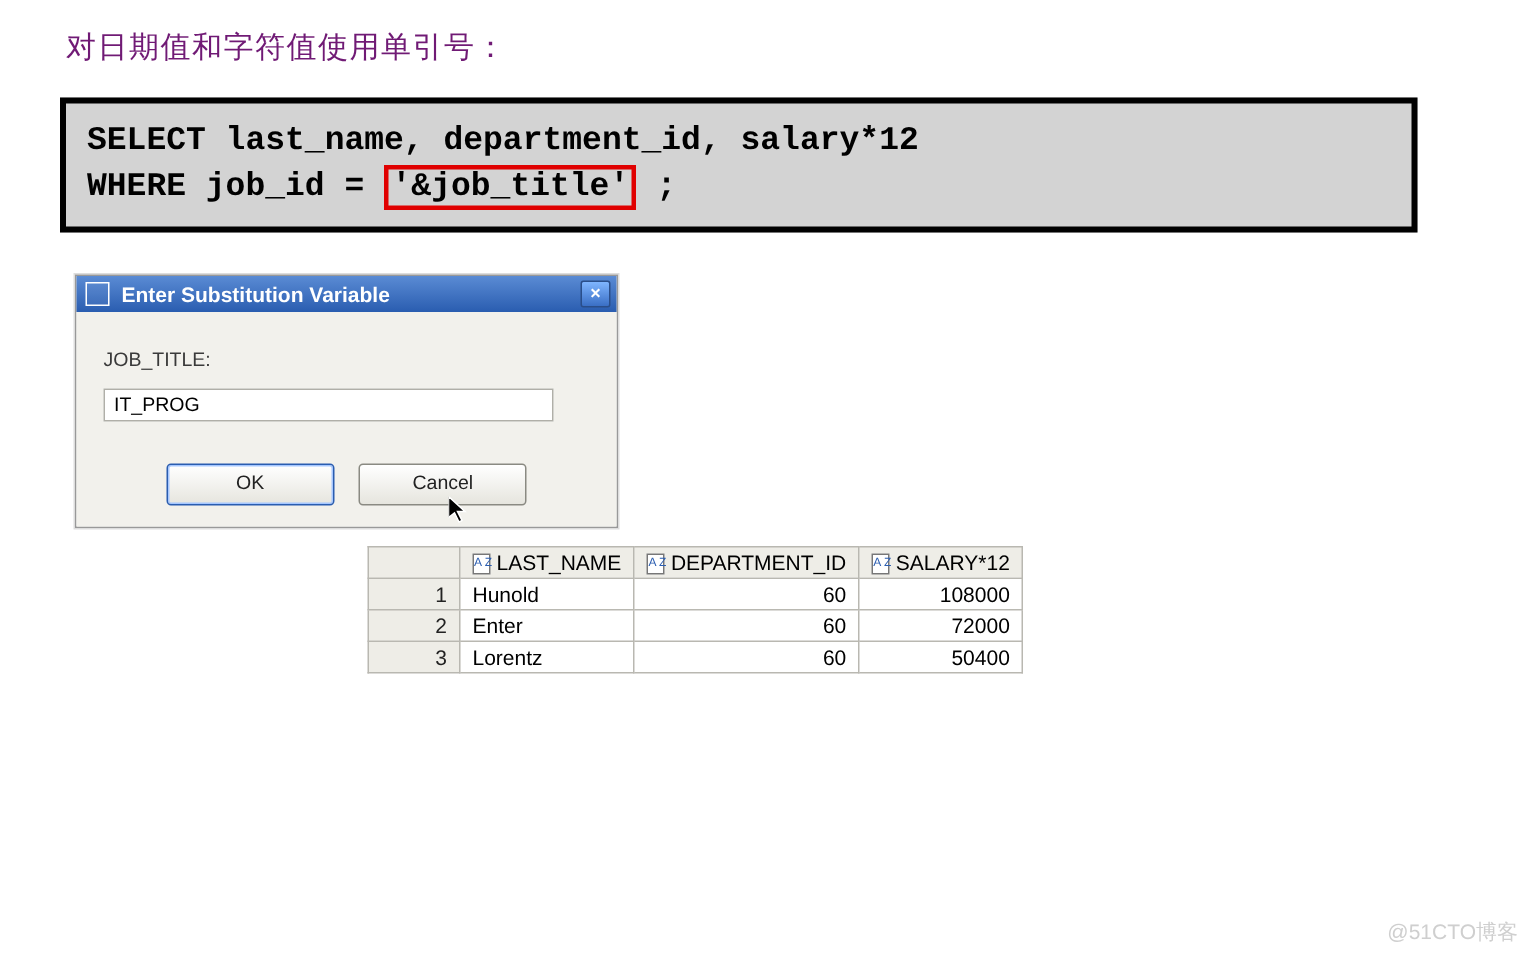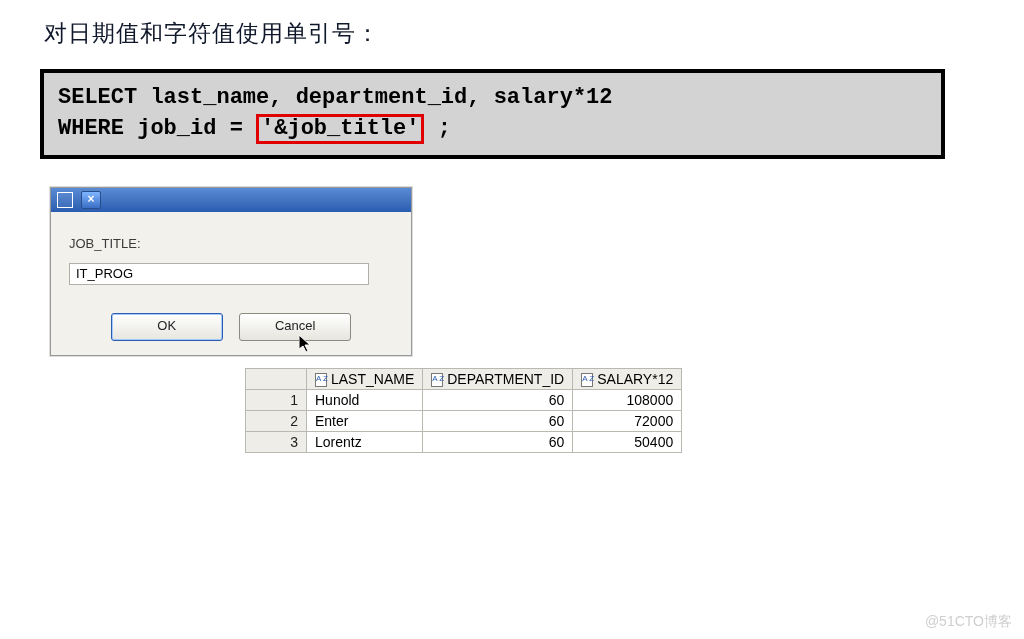--- a/index.html
+++ b/index.html
@@ -5,22 +5,22 @@
   body {
     margin: 0;
     padding: 0;
     background: #ffffff;
     font-family: Arial, "Microsoft YaHei", sans-serif;
     width: 1024px;
     height: 639px;
     position: relative;
   }
   .heading {
-    font-size: 23px;
-    color: #0f172a;
+    font-size: 20px;
+    color: #701a75;
     padding: 18px 0 0 44px;
     letter-spacing: 1px;
     font-family: Liberation Mono, monospace;
   }
   .codebox {
     margin: 20px 0 0 40px;
     width: 905px;
     background: #d3d3d3;
     border: 4px solid #000;
     padding: 10px 14px 10px 14px;
@@ -176,20 +176,21 @@
 <div class="codebox">
   <div>SELECT last_name, department_id, salary*12</div>
   <div>
     <span>WHERE  job_id = </span><span class="red-highlight">'&amp;job_title'</span><span> ;</span>
   </div>
 </div>
 
 <div class="dialog-wrap">
   <div class="titlebar">
     <span class="titlebar-icon"></span>
+    <span class="titlebar-title">Enter Substitution Variable</span>
     <span class="close-btn">×</span>
   </div>
   <div class="dialog-body">
     <div class="field-label">JOB_TITLE:</div>
     <input class="field-input" value="IT_PROG" style="">
     <div class="btn-row">
       <span class="btn primary">OK</span>
       <span class="btn">Cancel</span>
       <svg class="cursor-svg" viewBox="0 0 16 20">
         <polygon points="0,0 0,14 4,11 7,17 9,16 6,10 11,10" fill="#000" stroke="#fff" stroke-width="1"></polygon>

